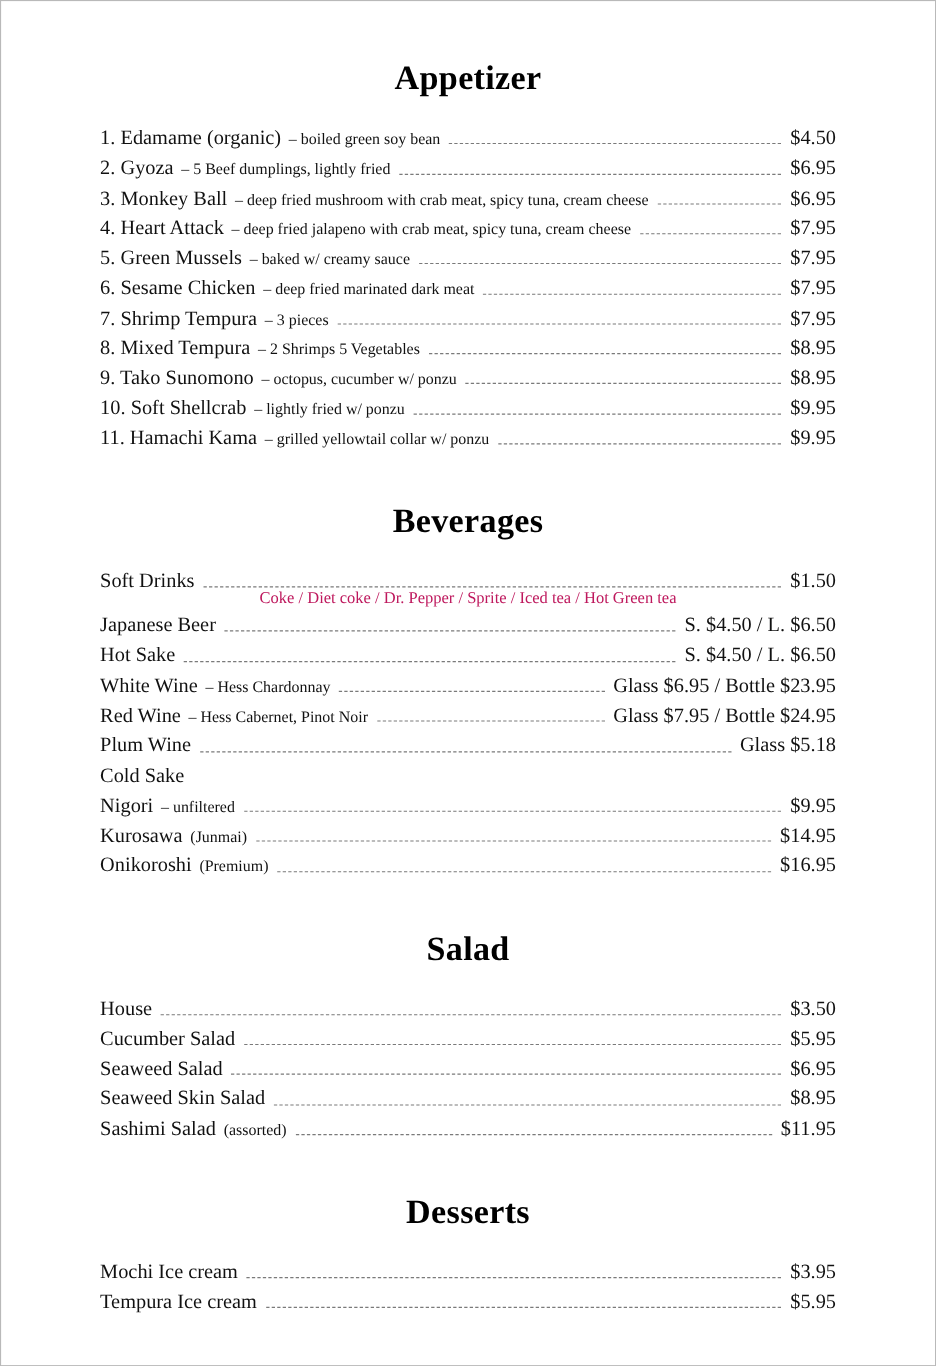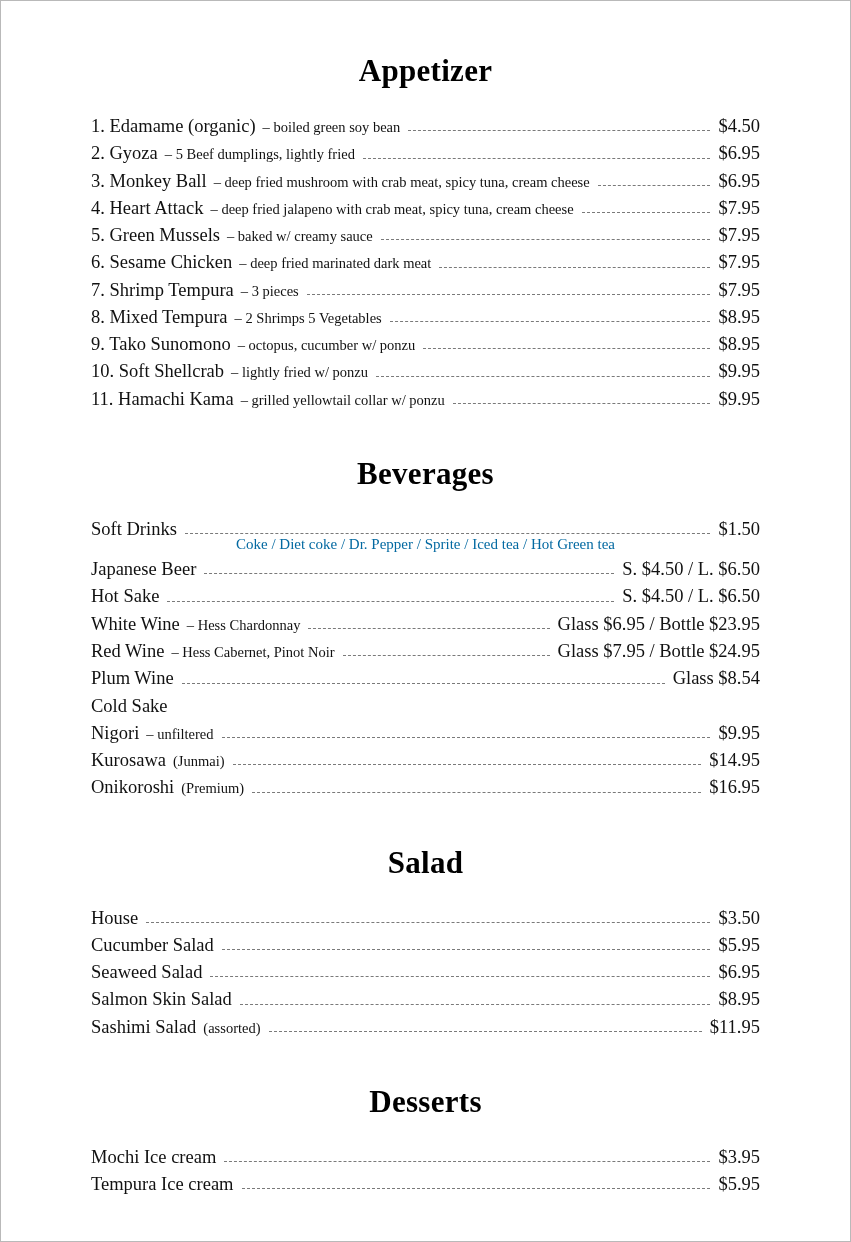--- a/index.html
+++ b/index.html
@@ -56,21 +56,21 @@
   }
   .item-price {
     font-size: 18.5px;
     white-space: nowrap;
   }
   .item-sub {
     text-align: center;
     font-size: 15px;
     margin-top: -4px;
     margin-bottom: 3px;
-    color: #0369a1;
+    color: #be185d;
   }
   .heading-row { margin-top: 6px; }
   .heading-row .item-name { font-size: 18.5px; }
 </style>
 </head>
 <body>
 
 <div class="page">
   <div id="menu-sections">
   <section class="menu-section">
@@ -238,21 +238,21 @@
       <span class="item-price">Glass $7.95 / Bottle $24.95</span>
     </div>
 
   </div>
 
   <div class="item-block">
     <div class="item-row">
       <span class="item-name">Plum Wine</span>
 
       <span class="leader"></span>
-      <span class="item-price">Glass $8.54</span>
+      <span class="item-price">Glass $5.18</span>
     </div>
 
   </div>
 
   <div class="item-block">
     <div class="item-row heading-row">
       <span class="item-name">Cold Sake</span>
 
     </div>
 
@@ -318,21 +318,21 @@
       <span class="item-name">Seaweed Salad</span>
 
       <span class="leader"></span>
       <span class="item-price">$6.95</span>
     </div>
 
   </div>
 
   <div class="item-block">
     <div class="item-row">
-      <span class="item-name">Salmon Skin Salad</span>
+      <span class="item-name">Seaweed Skin Salad</span>
 
       <span class="leader"></span>
       <span class="item-price">$8.95</span>
     </div>
 
   </div>
 
 
   <div class="item-block">
     <div class="item-row">

